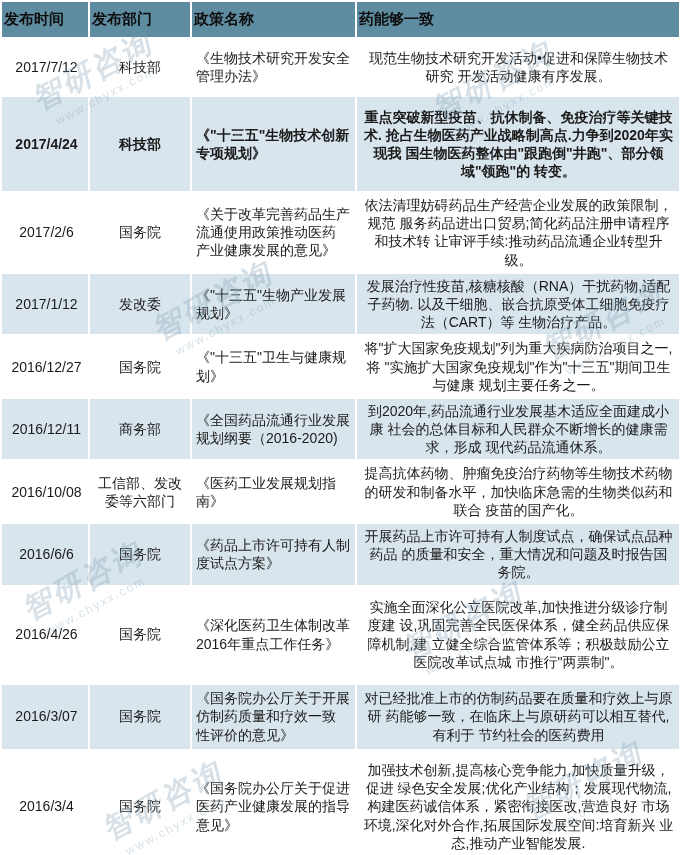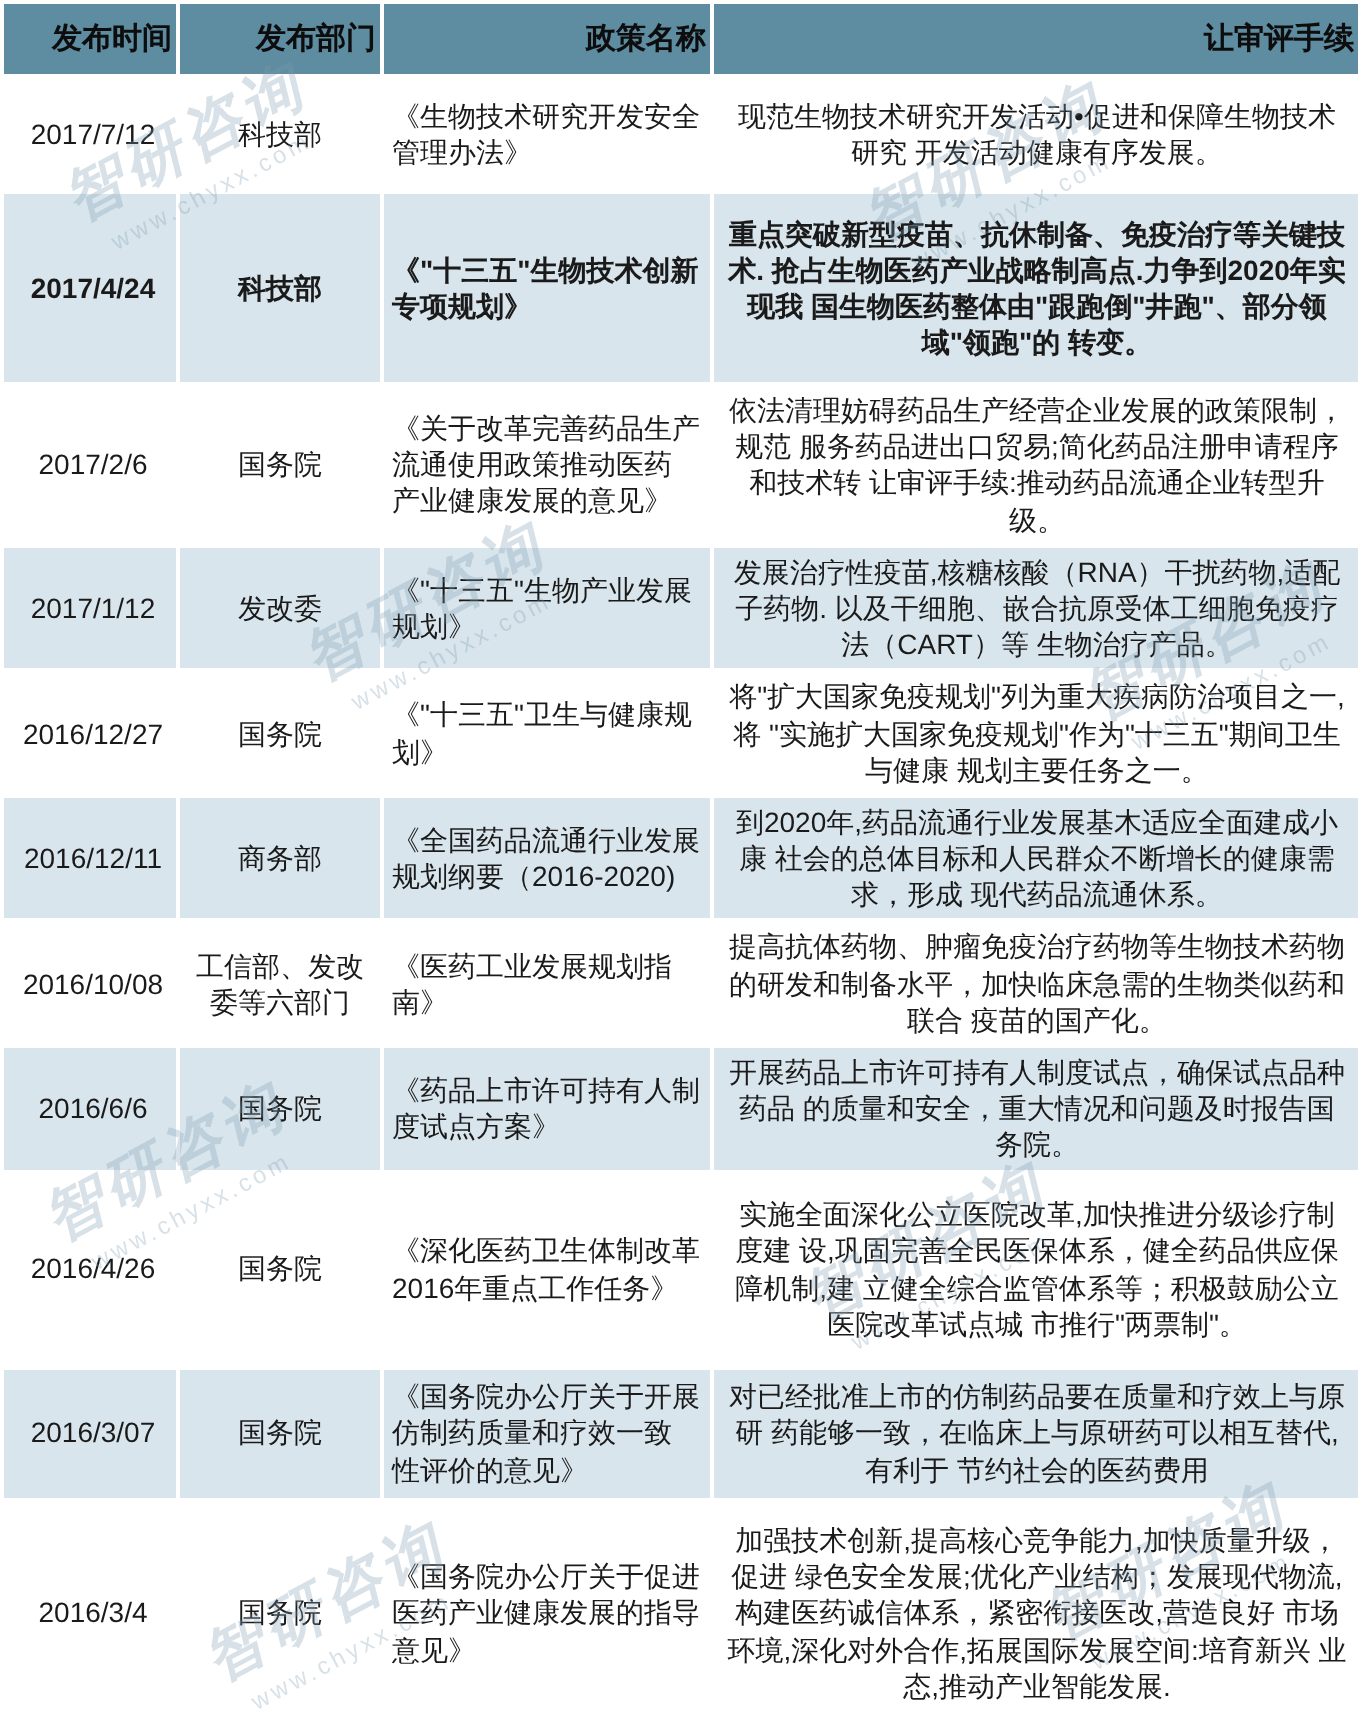--- a/index.html
+++ b/index.html
@@ -25,21 +25,21 @@
   }
   col.c1{width:86px;}
   col.c2{width:100px;}
   col.c3{width:163px;}
   th{
     background:#5E8CA0;
     color:#0d0d0d;
     font-weight:bold;
     font-size:15px;
     padding:8px 2px;
-    text-align:right;
+    text-align:left;
   }
   td{
     font-size:14px;
     line-height:1.3;
     vertical-align:middle;
     padding:3px 4px;
     background:#ffffff;
   }
   tr.alt td{background:#D9E5EC;}
   td.c-date{text-align:center;padding-left:7px;white-space:nowrap;}
@@ -94,21 +94,21 @@
       <col class="c1">
         <col class="c2">
         <col class="c3">
         <col class="c4">
     </colgroup>
     <thead>
       <tr>
         <th>发布时间</th>
         <th>发布部门</th>
         <th>政策名称</th>
-        <th>让审评手续</th>
+        <th>药能够一致</th>
       </tr>
     </thead>
     <tbody>
       <tr>
         <td class="c-date">2017/7/12</td>
         <td class="c-dept">科技部</td>
         <td class="c-policy">《生物技术研究开发安全管理办法》</td>
         <td class="c-content">现范生物技术研究开发活动•促进和保障生物技术研究 开发活动健康有序发展。</td>
       </tr>
       <tr class="alt">

